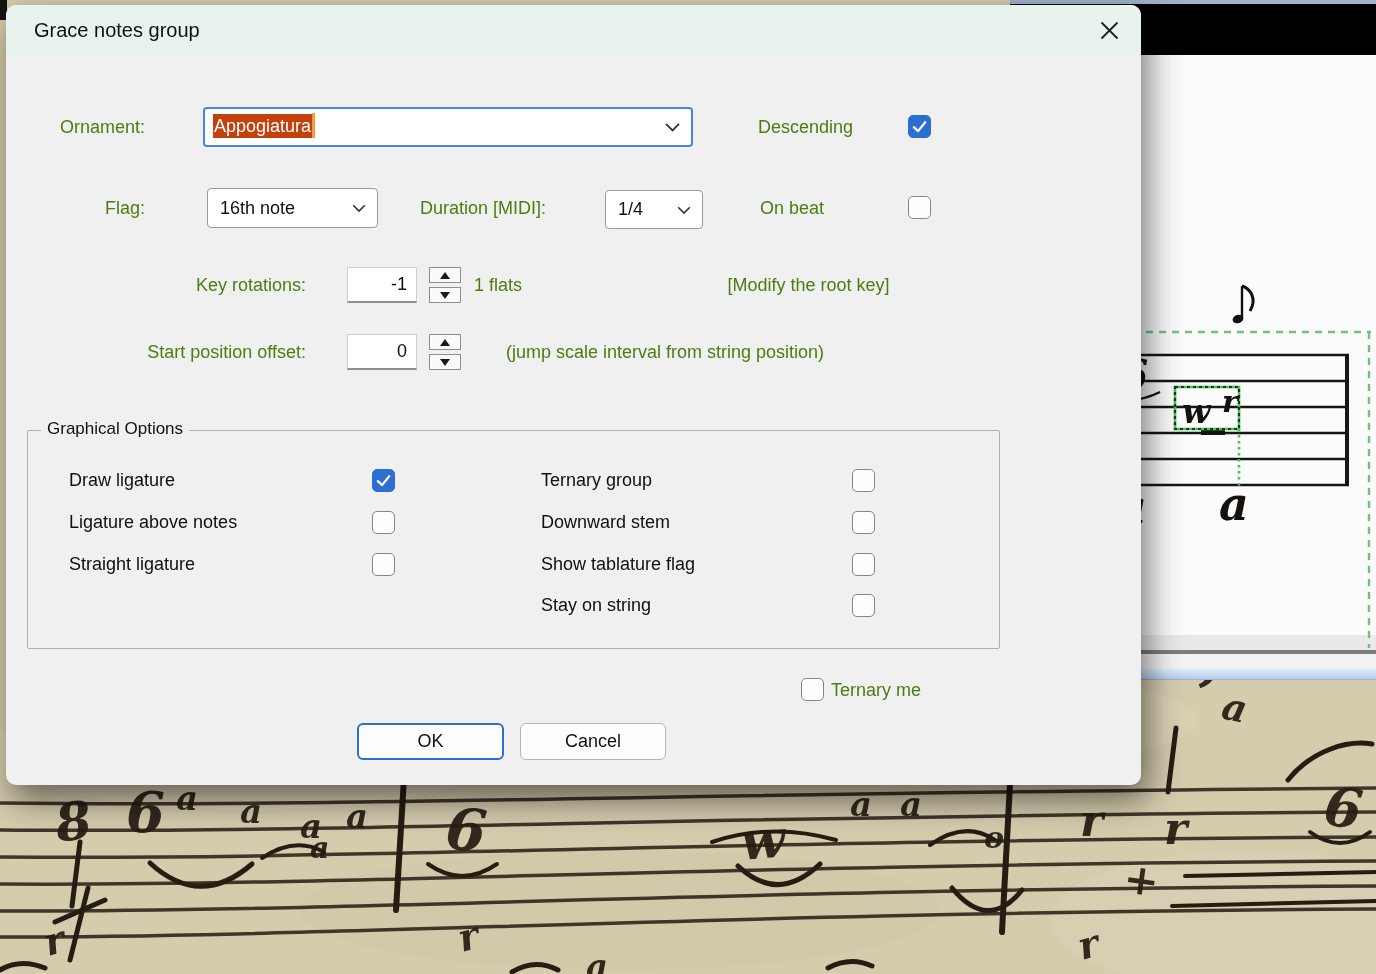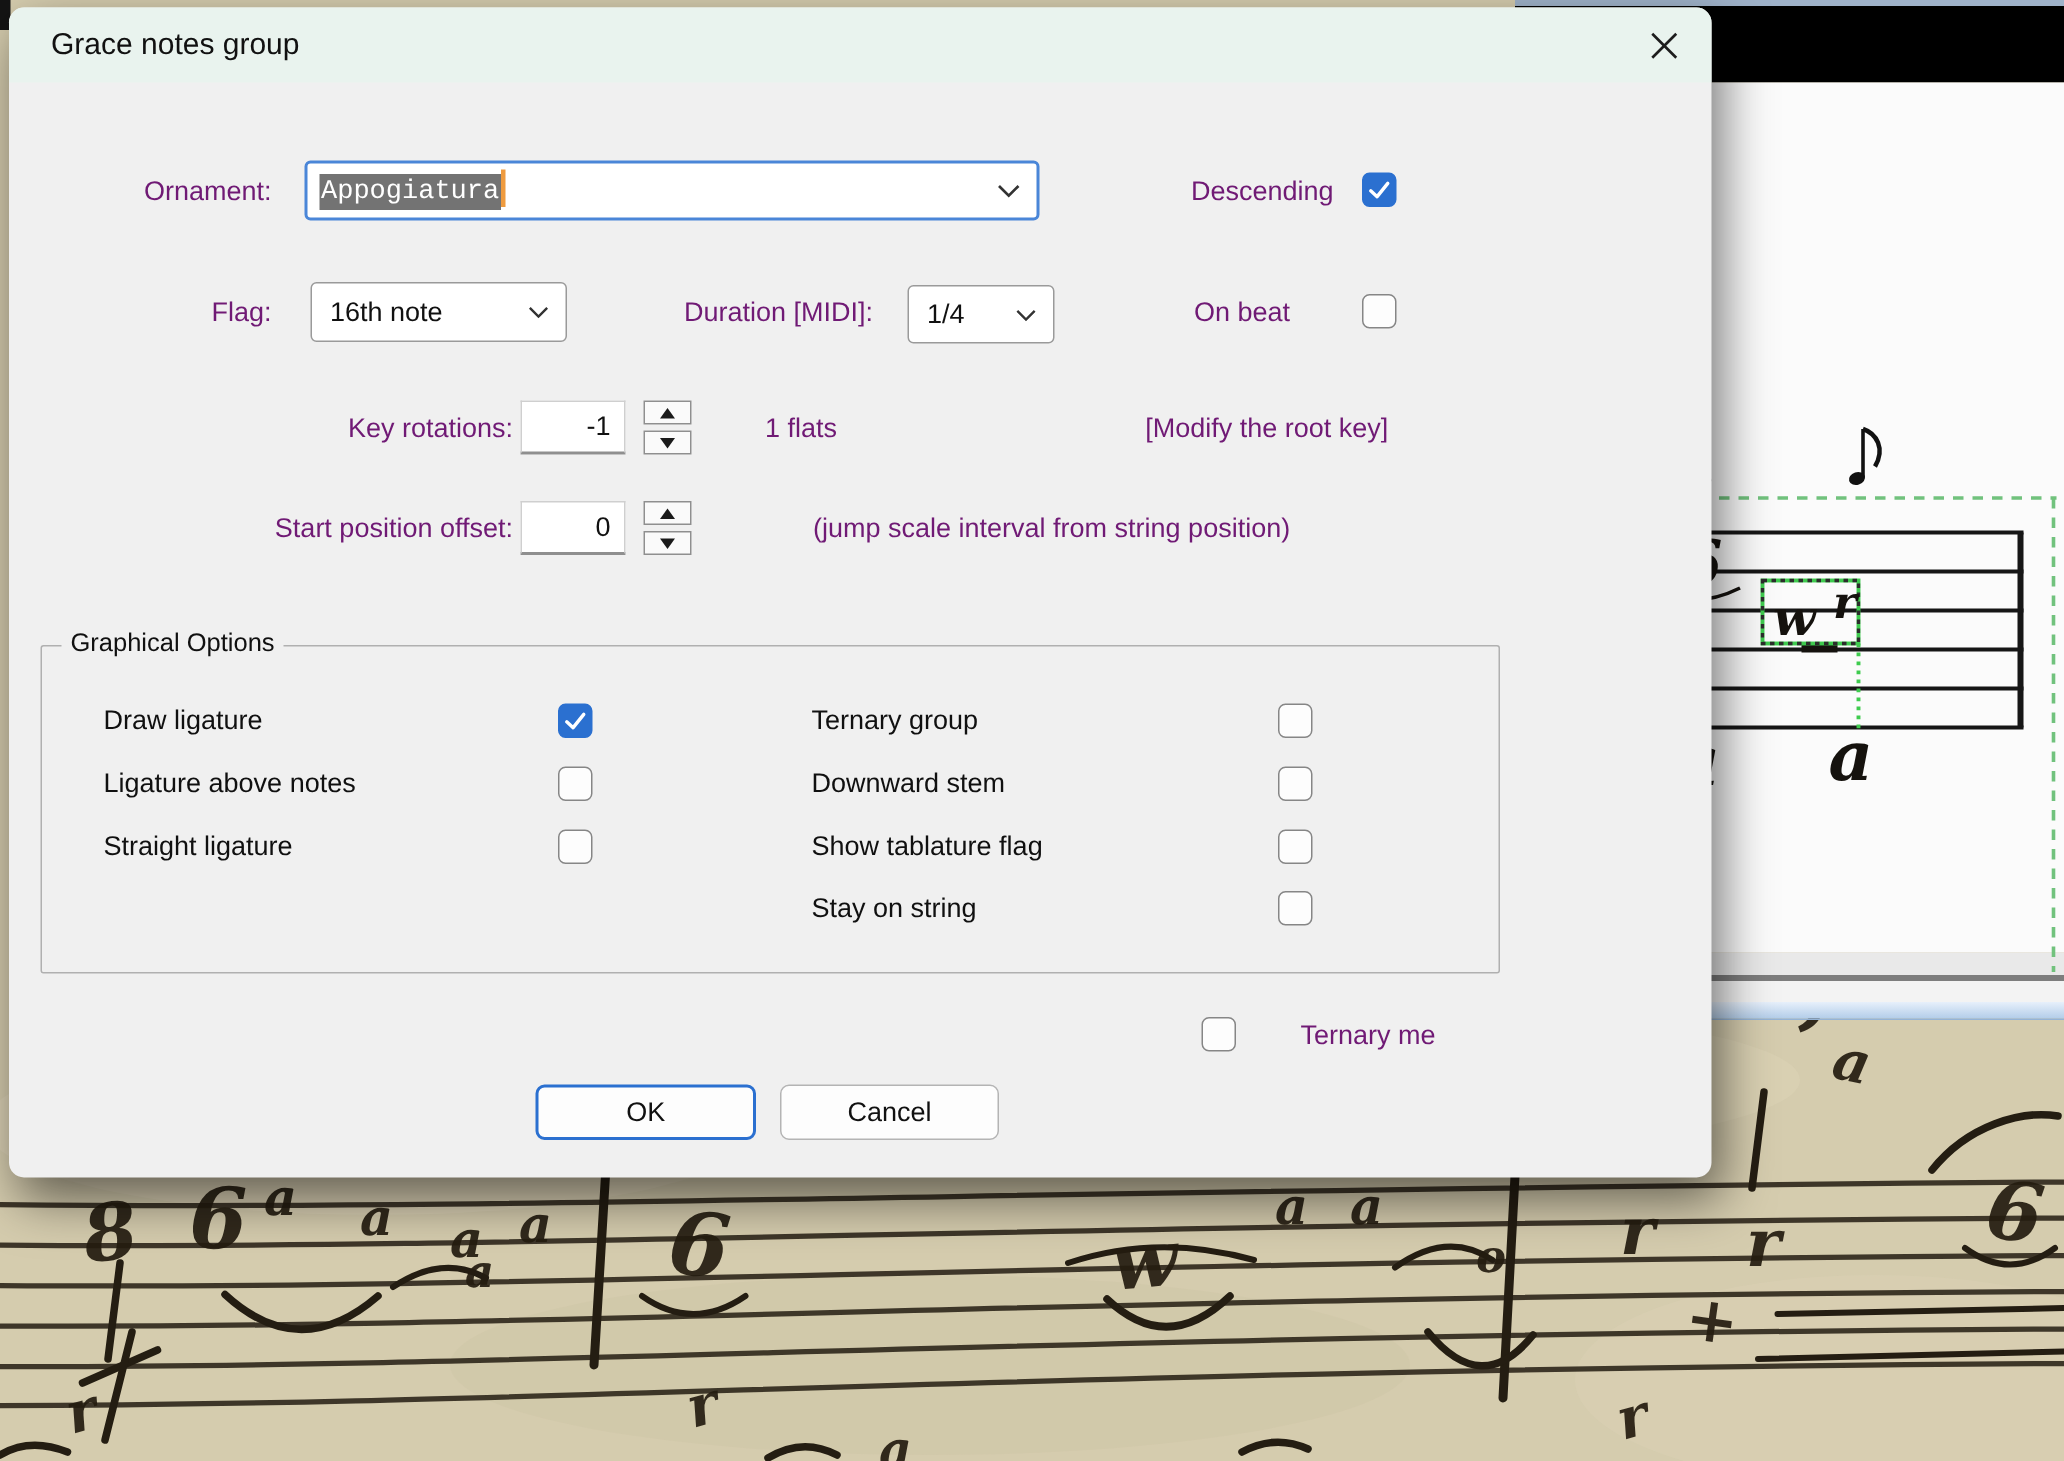--- a/index.html
+++ b/index.html
@@ -28,31 +28,31 @@
 
   
   .dialog{position:absolute;left:6px;top:5px;width:1135px;height:780px;z-index:10;
     background:#f0f0f0;border-radius:10px;box-shadow:6px 14px 34px rgba(0,0,0,.55);}
   .titlebar{position:absolute;left:0;top:0;width:100%;height:50px;background:#e9f3ee;
     border-radius:10px 10px 0 0;}
   .title-text{position:absolute;left:28px;top:0;line-height:50px;font-size:20px;color:#111;}
   .close-btn{position:absolute;right:14px;top:7px;width:36px;height:36px;display:flex;
     align-items:center;justify-content:center;cursor:pointer;}
 
-  .lbl{position:absolute;font-size:18px;color:#701a75;margin-left:36px;}
+  .lbl{position:absolute;font-size:18px;color:#4d7c0f;}
   .h40{height:40px;line-height:40px;}
   .h36{height:36px;line-height:36px;}
 
   .combo{position:absolute;background:#fff;border:1px solid #9a9a9a;border-radius:4px;
     box-sizing:border-box;font-size:18px;color:#111;}
   .combo .cval{position:absolute;left:12px;top:0;line-height:36px;white-space:nowrap;}
   .combo .chev{position:absolute;right:11px;top:50%;transform:translateY(-45%);}
   .combo.focused{border:2px solid #4a86d8;}
   .combo.focused .cval{left:8px;line-height:34px;}
-  .sel-text{background:#737373;color:#fff;padding:2px 1px;font-family:Liberation Mono, monospace;}
+  .sel-text{background:#c2410c;color:#fff;padding:2px 1px;}
   .caret{display:inline-block;width:3px;height:25px;background:#ef9b3f;vertical-align:-6px;}
 
   .cb{position:absolute;width:23px;height:23px;border-radius:5px;background:#fdfdfd;
     border:1px solid #868686;box-sizing:border-box;display:flex;align-items:center;
     justify-content:center;cursor:pointer;}
   .cb.checked{background:#2b70d0;border-color:#2b70d0;}
 
   .spin-box{position:absolute;width:70px;height:36px;background:#fff;border:1px solid #cfcfcf;
     border-bottom:2px solid #8f8f8f;box-sizing:border-box;font-size:18px;color:#111;
     text-align:right;padding-right:9px;line-height:33px;}

